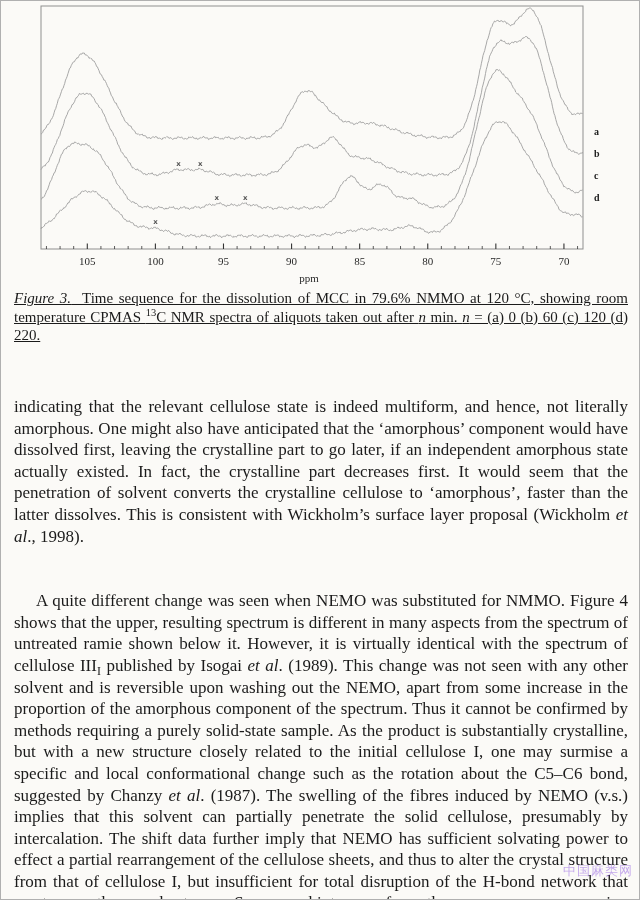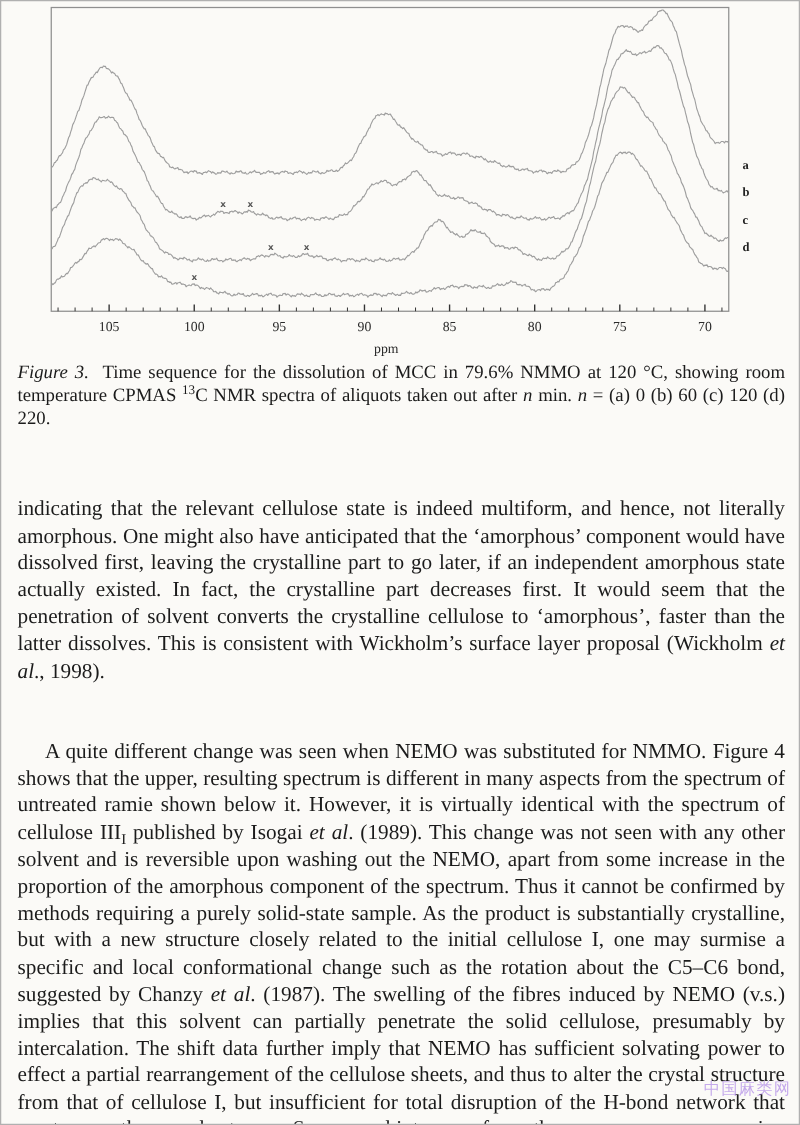--- a/index.html
+++ b/index.html
@@ -15,20 +15,21 @@
   }
   .chart-svg{position:absolute;top:0;left:0;}
   .tickl{font:11px "Liberation Serif", serif;fill:#2a2a2a;}
   .axislabel{font:11px "Liberation Serif", serif;fill:#2a2a2a;}
   .serieslabel{font:600 10px "Liberation Serif", serif;fill:#222;}
   .xmark{font:700 7px "DejaVu Sans", sans-serif;fill:#555;}
   .caption{
     position:absolute;top:288px;left:13px;width:614px;
     margin:0;font-size:15px;line-height:18.6px;
     text-align:justify;
+    text-decoration:underline;
   }
   .body-text{position:absolute;top:395px;left:13px;width:614px;}
   .para{margin:0;font-size:17px;line-height:21.6px;text-align:justify;}
   .para.indent{text-indent:22px;margin-top:43px;}
   .para.last-just{text-align-last:justify;}
   sup{font-size:70%;line-height:0;}
   sub{font-size:70%;line-height:0;}
   .wm-cjk{
     position:absolute;top:861px;right:6px;
     font:13px "DejaVu Sans", sans-serif;

